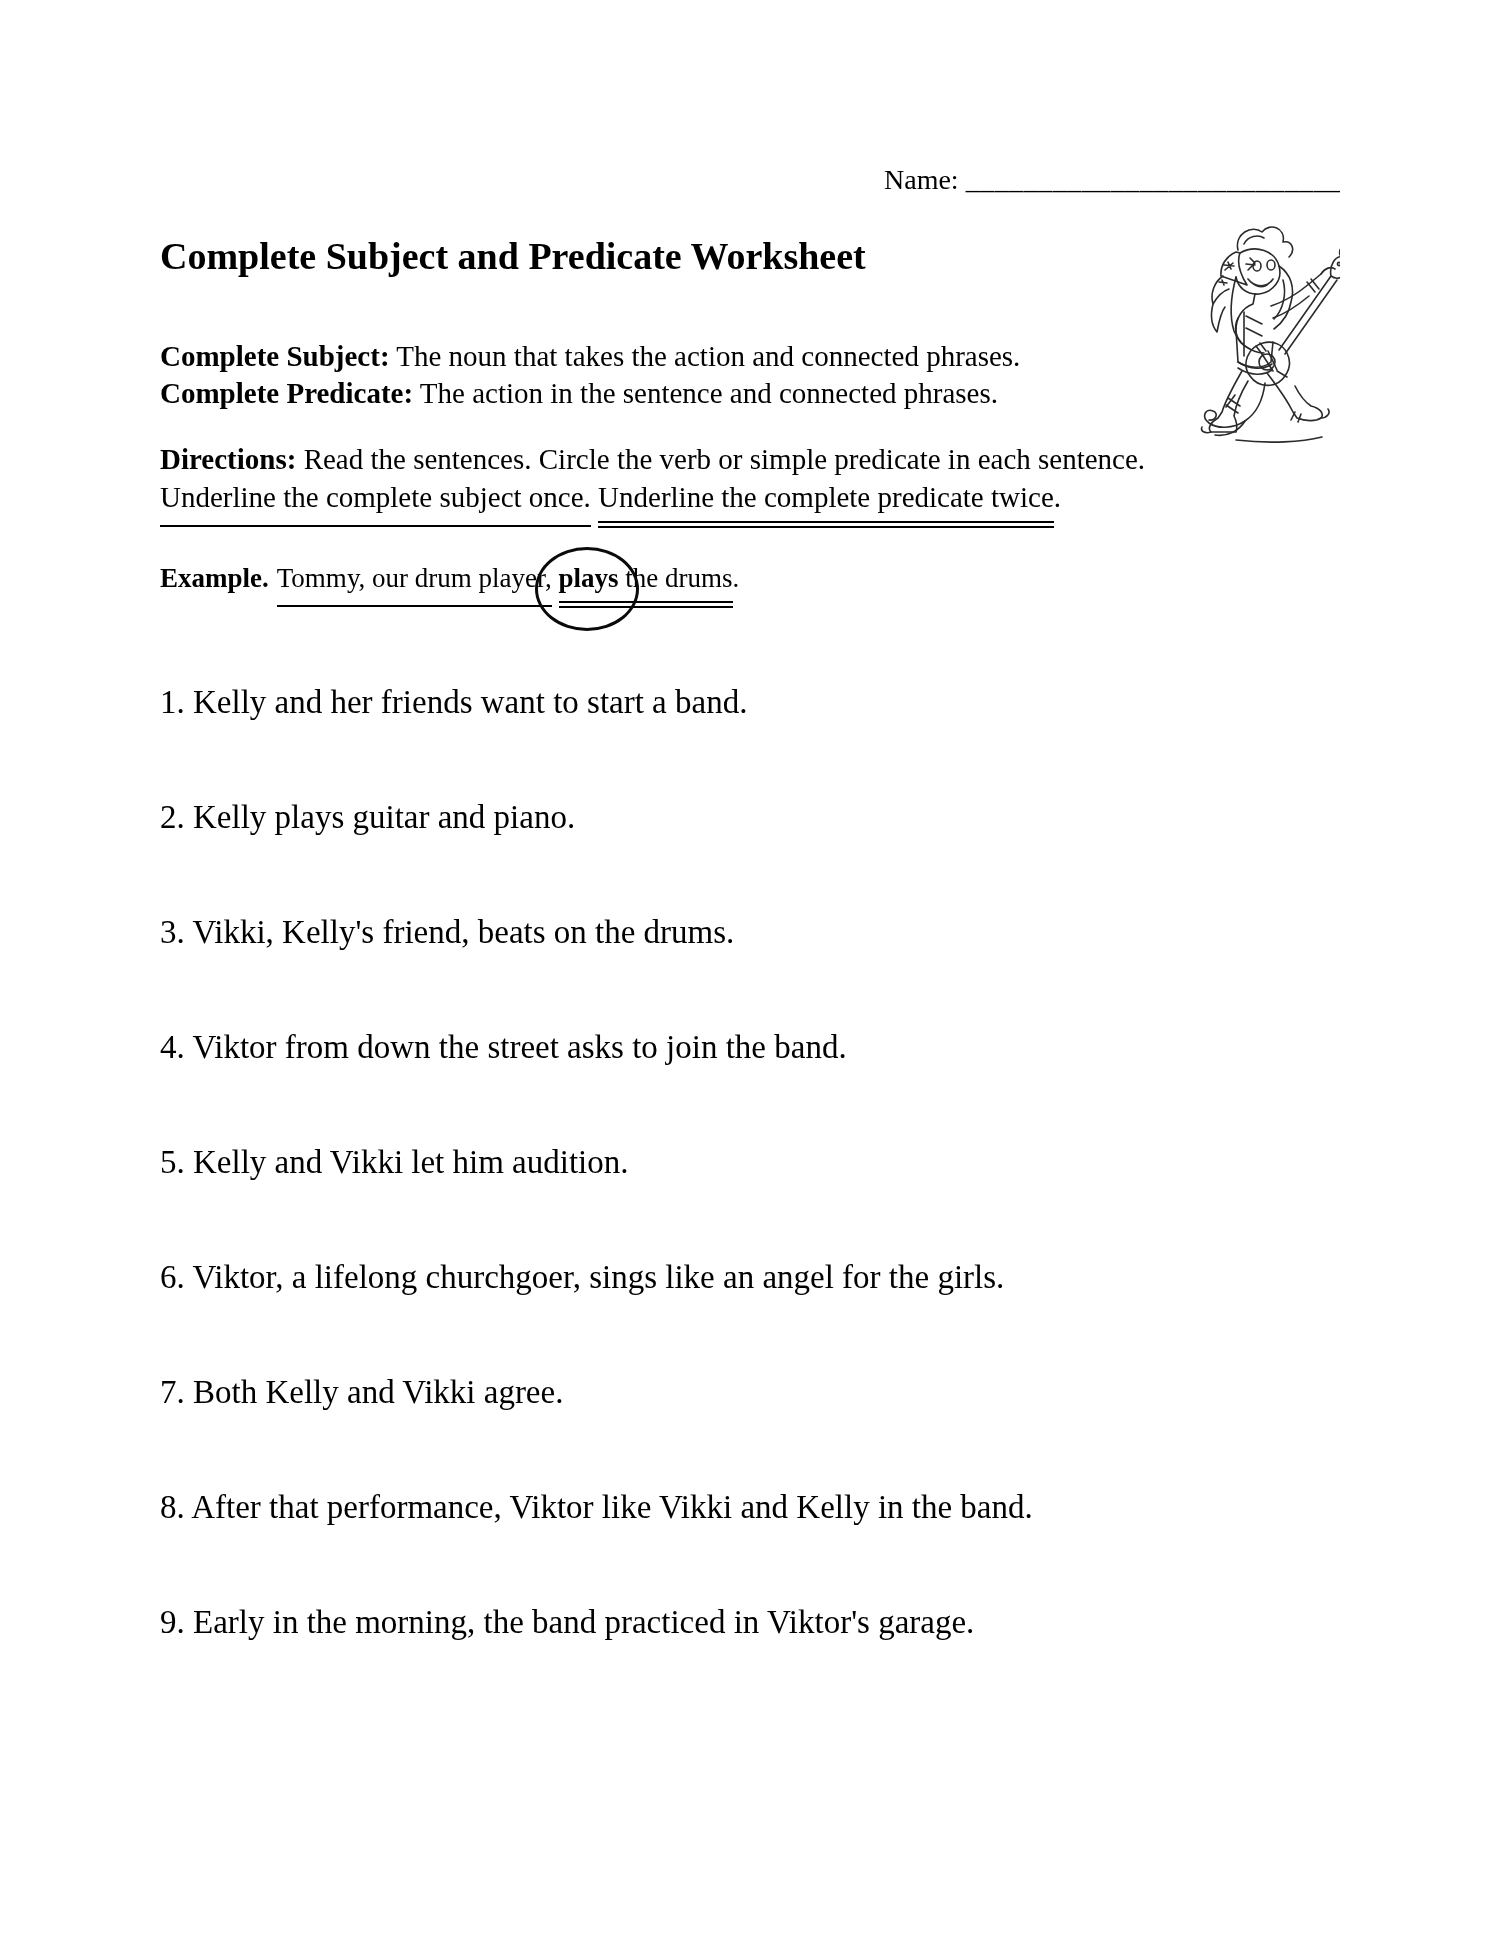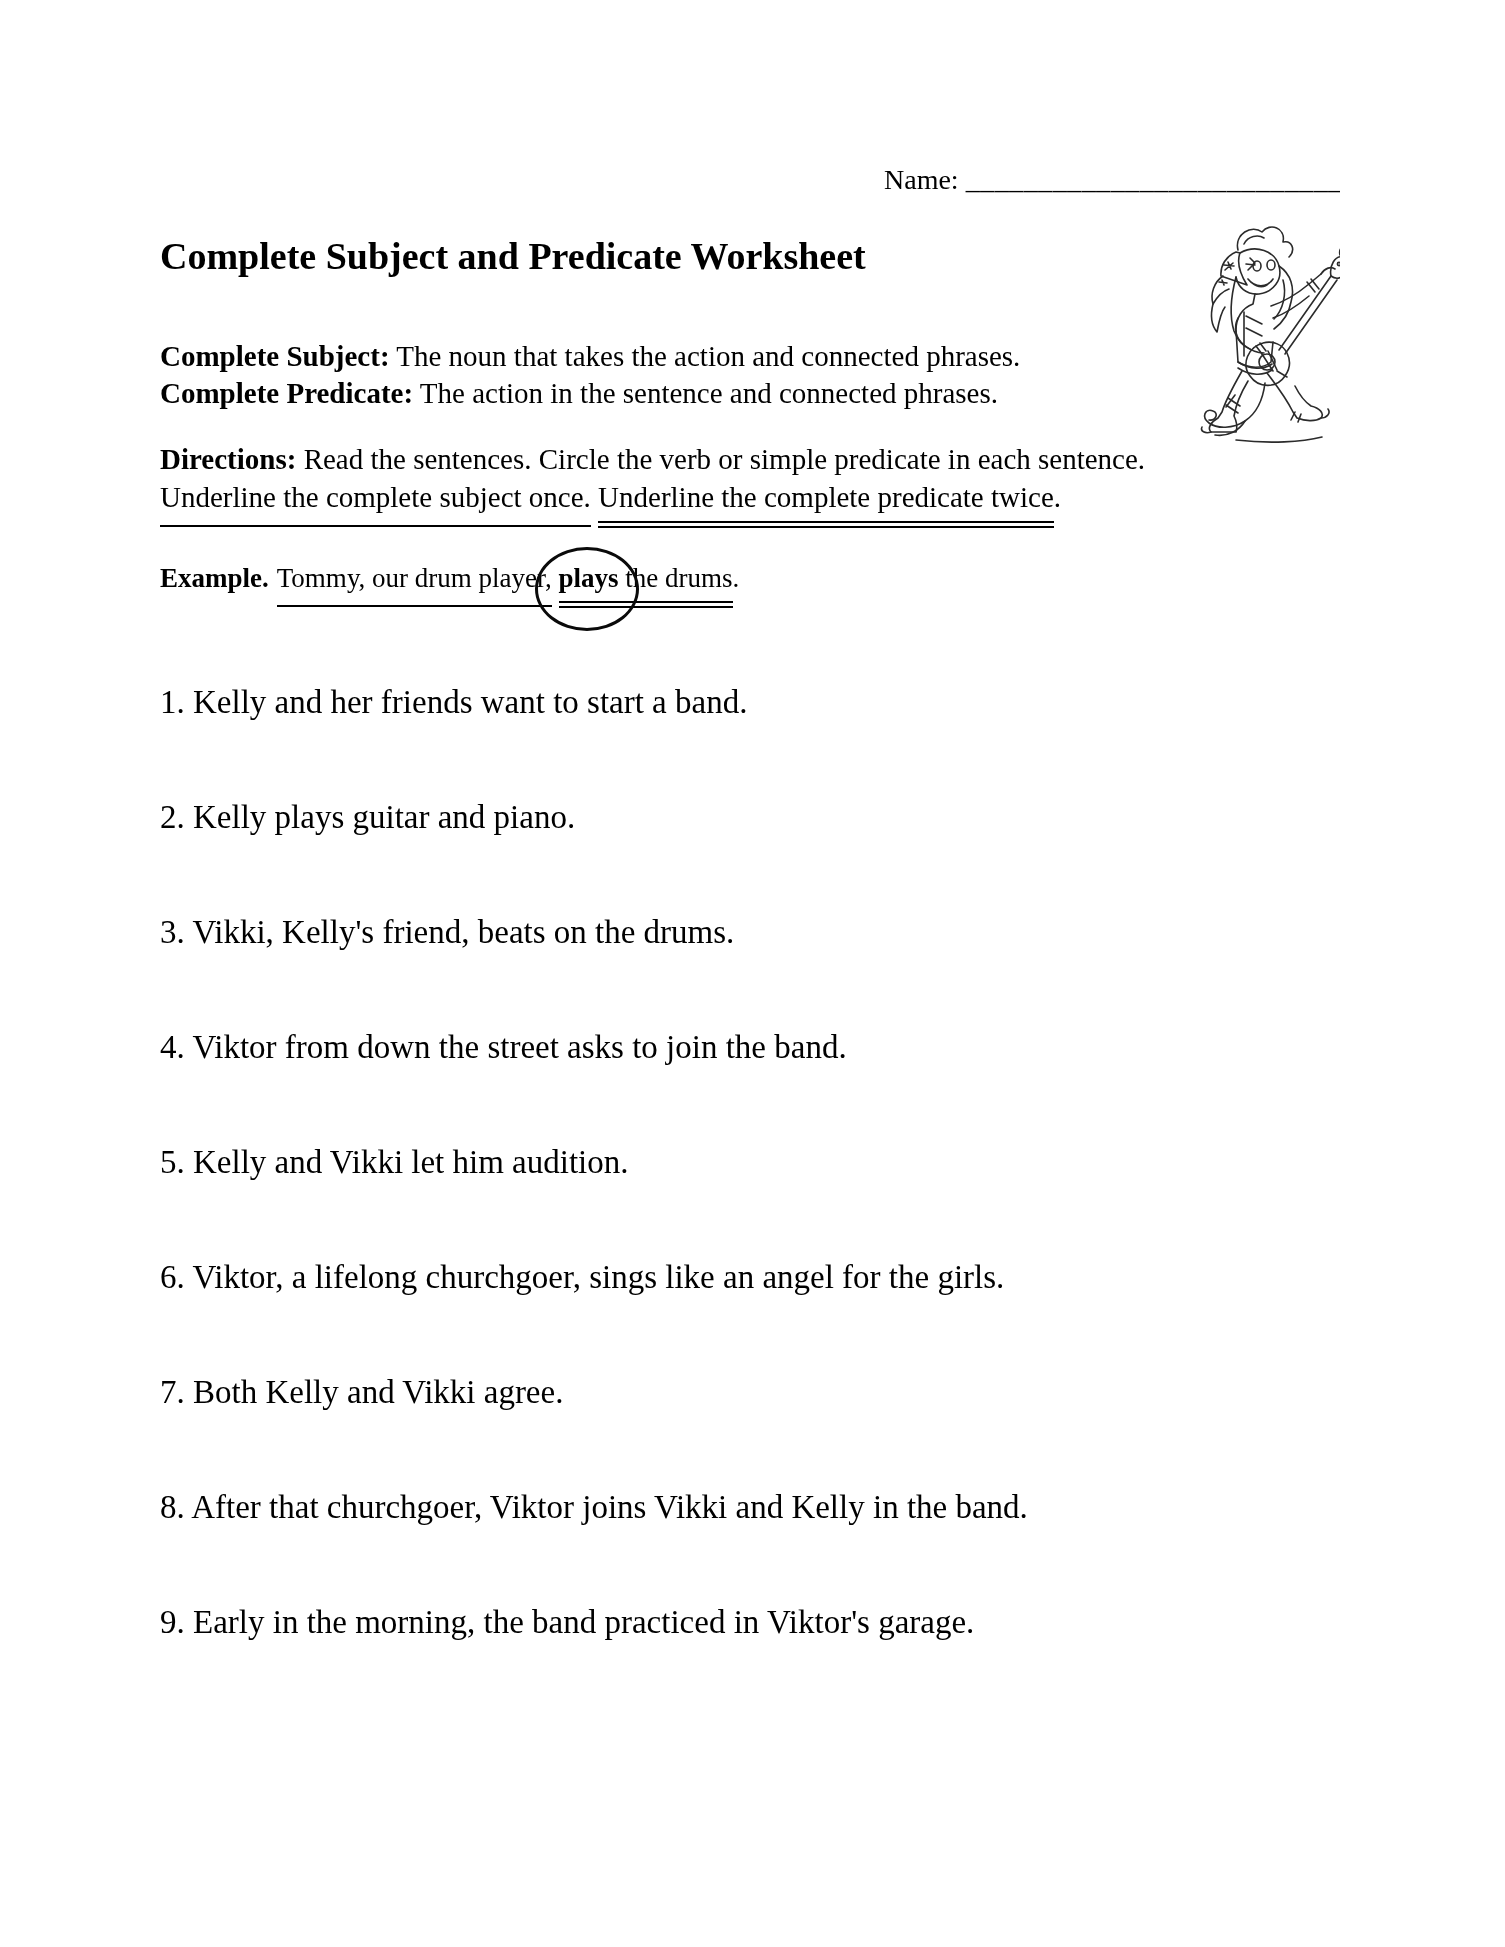--- a/index.html
+++ b/index.html
@@ -66,21 +66,21 @@
   </div>
 
   <div class="sentences">
     <p class="sentence"><span>1.</span> <span>Kelly and her friends want to start a band.</span></p>
     <p class="sentence"><span>2.</span> <span>Kelly plays guitar and piano.</span></p>
     <p class="sentence"><span>3.</span> <span>Vikki, Kelly's friend, beats on the drums.</span></p>
     <p class="sentence"><span>4.</span> <span>Viktor from down the street asks to join the band.</span></p>
     <p class="sentence"><span>5.</span> <span>Kelly and Vikki let him audition.</span></p>
     <p class="sentence"><span>6.</span> <span>Viktor, a lifelong churchgoer, sings like an angel for the girls.</span></p>
     <p class="sentence"><span>7.</span> <span>Both Kelly and Vikki agree.</span></p>
-    <p class="sentence"><span>8.</span> <span>After that churchgoer, Viktor joins Vikki and Kelly in the band.</span></p>
+    <p class="sentence"><span>8.</span> <span>After that performance, Viktor like Vikki and Kelly in the band.</span></p>
     <p class="sentence"><span>9.</span> <span>Early in the morning, the band practiced in Viktor's garage.</span></p>
   </div>
 
   <div class="clipart">
     <svg width="182" height="222" viewBox="0 0 182 222" fill="none" stroke="#2b2b2b" stroke-width="1.6" stroke-linecap="round" stroke-linejoin="round">
 
       <path d="M60 28 C56 12 74 2 84 10 C92 0 108 6 105 20 C114 18 118 28 111 35"></path>
       <path d="M66 22 C70 14 80 12 86 16"></path>
 
       <path d="M58 30 C48 34 42 44 43 54 L69 63 C61 50 59 39 62 31 Z"></path>

